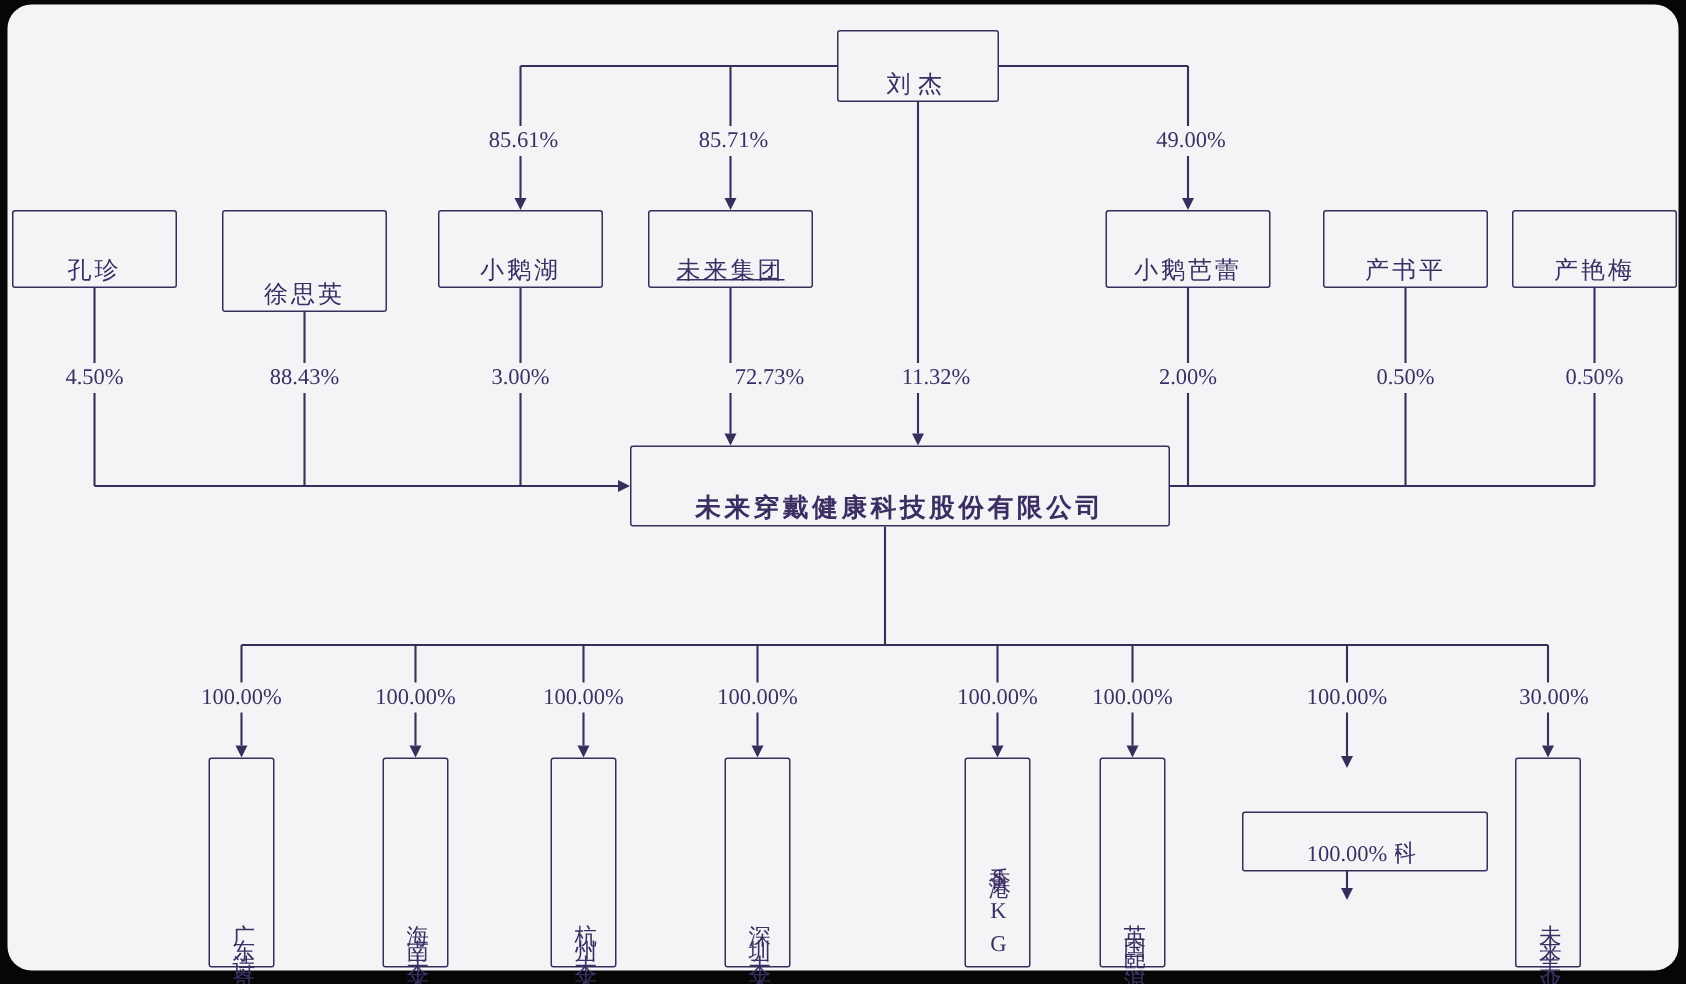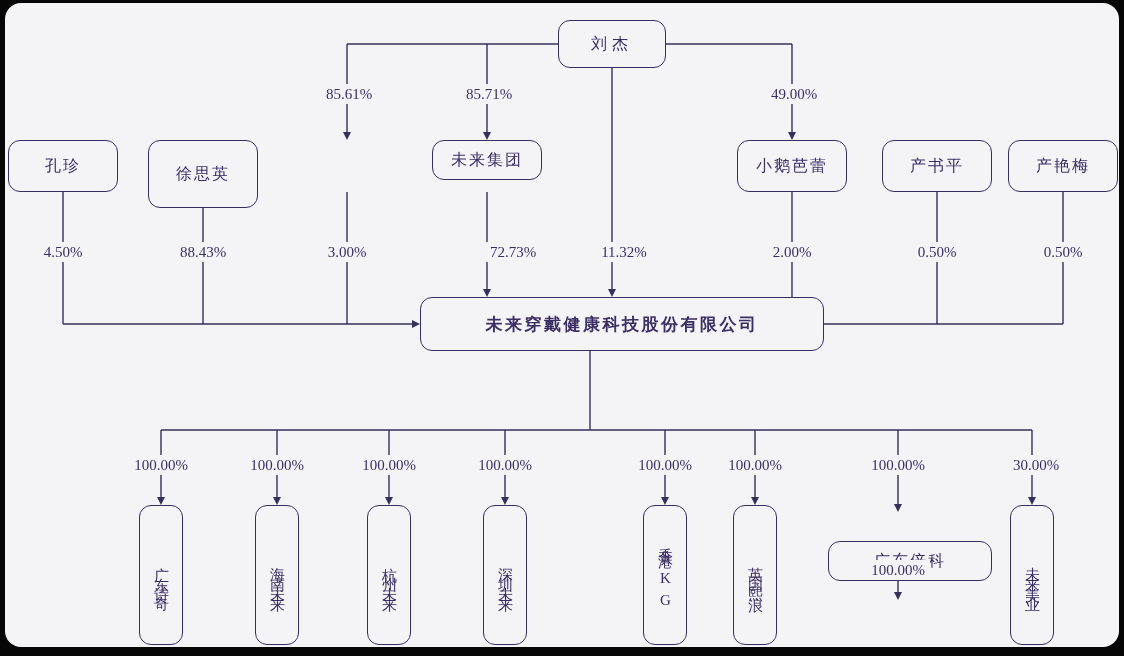--- a/index.html
+++ b/index.html
@@ -16,22 +16,22 @@
   .sheet{
     position:absolute;left:5px;right:5px;top:3px;bottom:9px;
     background:var(--paper);border-radius:16px;
   }
   .canvas{position:absolute;inset:0;}
   .wires{position:absolute;left:0;top:0;}
   .wires path{stroke:var(--line);stroke-width:1.4;fill:none;}
   .wires polygon{fill:var(--line);stroke:none;}
   .box{
     position:absolute;border:1.5px solid var(--line);background:var(--paper);
-    display:flex;align-items:center;justify-content:center;
-    color:var(--ink);font-size:16px;border-radius:12px;box-sizing:border-box;
+    display:flex;align-items:flex-end;justify-content:center;
+    color:var(--ink);font-size:16px;border-radius:2px;box-sizing:border-box;
   }
   .box .lbl{letter-spacing:2px;white-space:nowrap;}
   .root .lbl{letter-spacing:5px;}
   .company{font-weight:bold;font-size:17px;}
   .company .lbl{letter-spacing:2.5px;}
   .v .lbl{
     writing-mode:vertical-rl;text-orientation:upright;
     letter-spacing:10px;font-size:15px;line-height:1;
   }
   .pct{
@@ -105,21 +105,24 @@
   <div class="pct" style="left:349px;top:84px;">85.61%</div>
   <div class="pct" style="left:489px;top:84px;">85.71%</div>
   <div class="pct" style="left:794px;top:84px;">49.00%</div>
 
   <div class="box" style="left:8px;top:140px;width:110px;height:52px;">
     <span class="lbl">孔珍</span>
   </div>
   <div class="box" style="left:148px;top:140px;width:110px;height:68px;">
     <span class="lbl">徐思英</span>
   </div>
-  <div class="box" style="left:432px;top:140px;width:110px;height:40px;">
+  <div class="box" style="left:292px;top:140px;width:110px;height:52px;">
+    <span class="lbl">小鹅湖</span>
+  </div>
+  <div class="box" style="left:432px;top:140px;width:110px;height:52px;text-decoration:underline;">
     <span class="lbl">未来集团</span>
   </div>
   <div class="box" style="left:737px;top:140px;width:110px;height:52px;">
     <span class="lbl">小鹅芭蕾</span>
   </div>
   <div class="box" style="left:882px;top:140px;width:110px;height:52px;">
     <span class="lbl">产书平</span>
   </div>
   <div class="box" style="left:1008px;top:140px;width:110px;height:52px;">
     <span class="lbl">产艳梅</span>
@@ -127,21 +130,21 @@
 
   <div class="pct" style="left:63px;top:242px;">4.50%</div>
   <div class="pct" style="left:203px;top:242px;">88.43%</div>
   <div class="pct" style="left:347px;top:242px;">3.00%</div>
   <div class="pct" style="left:496px;top:242px;margin-left:17px;">72.73%</div>
   <div class="pct" style="left:624px;top:242px;">11.32%</div>
   <div class="pct" style="left:792px;top:242px;">2.00%</div>
   <div class="pct" style="left:937px;top:242px;">0.50%</div>
   <div class="pct" style="left:1063px;top:242px;">0.50%</div>
 
-  <div class="box company" style="left:420px;top:297px;width:404px;height:54px;">
+  <div class="box company" style="left:420px;top:297px;width:360px;height:54px;">
     <span class="lbl">未来穿戴健康科技股份有限公司</span>
   </div>
 
   <div class="pct" style="left:161px;top:455px;">100.00%</div>
   <div class="pct" style="left:277px;top:455px;">100.00%</div>
   <div class="pct" style="left:389px;top:455px;">100.00%</div>
   <div class="pct" style="left:505px;top:455px;">100.00%</div>
   <div class="pct" style="left:665px;top:455px;">100.00%</div>
   <div class="pct" style="left:755px;top:455px;">100.00%</div>
   <div class="pct" style="left:898px;top:455px;">100.00%</div>

